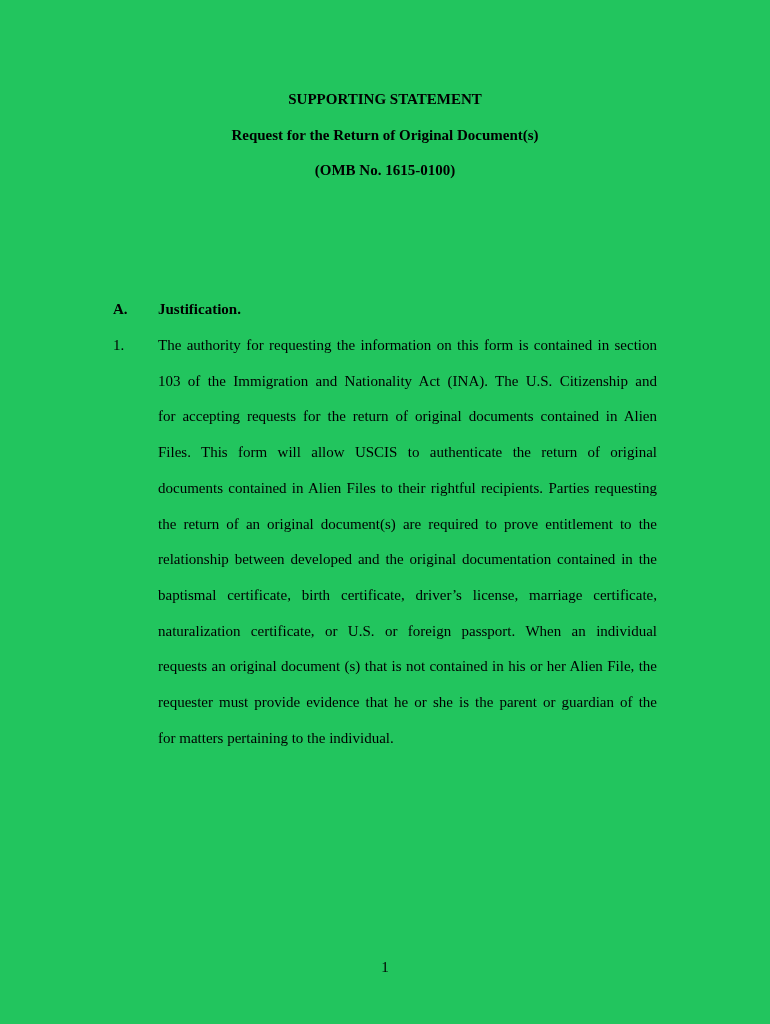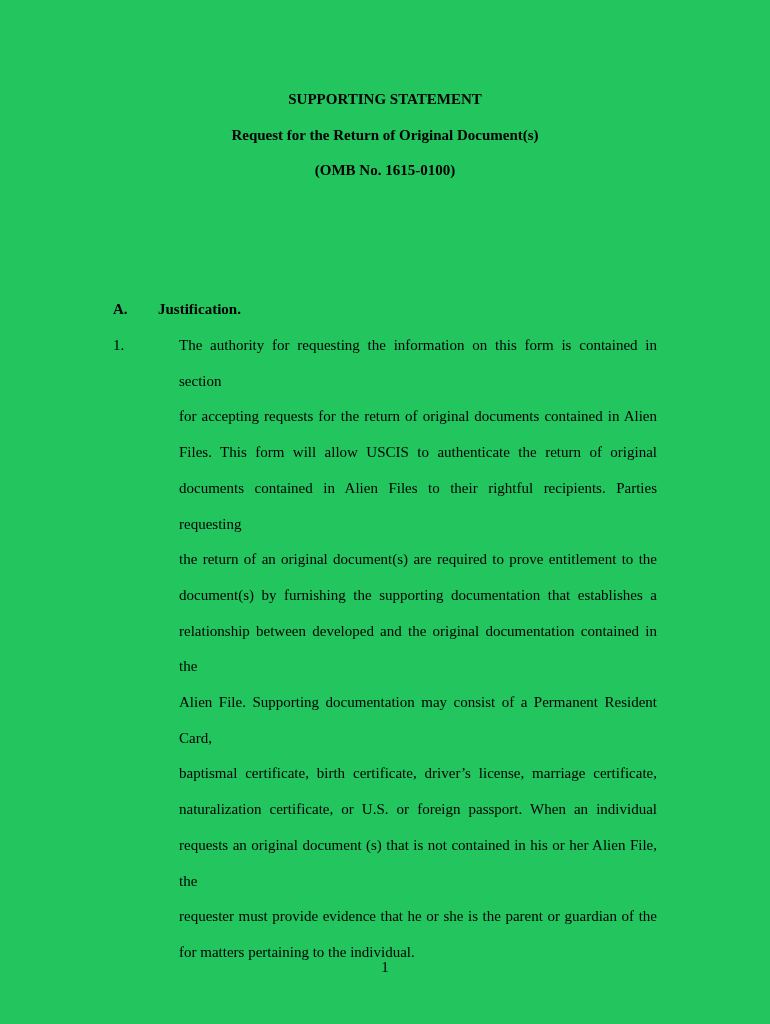--- a/index.html
+++ b/index.html
@@ -46,21 +46,20 @@
     flex: 0 0 45px;
     width: 45px;
   }
   .lines {
     width: 499px;
   }
   .jline {
     text-align: justify;
     text-align-last: justify;
     text-justify: inter-word;
-    margin-left: 21px;
   }
   .jline.last {
     text-align-last: left;
   }
   .footer {
     position: absolute;
     top: 950px;
     left: 0;
     width: 770px;
     text-align: center;
@@ -79,27 +78,26 @@
 
   <div class="section-row">
     <span class="num">A.</span>
     <span>Justification.</span>
   </div>
 
   <div class="item-row">
     <span class="num">1.</span>
     <div class="lines">
       <div class="jline">The authority for requesting the information on this form is contained in section</div>
+      <div class="jline">103 of the Immigration and Nationality Act (INA).  The U.S. Citizenship and</div>
       <div class="jline">for accepting requests for the return of original documents contained in Alien</div>
       <div class="jline">Files.  This form will allow USCIS to authenticate the return of original</div>
       <div class="jline">documents contained in Alien Files to their rightful recipients.  Parties requesting</div>
       <div class="jline">the return of an original document(s) are required to prove entitlement to the</div>
-      <div class="jline">document(s) by furnishing the supporting documentation that establishes a</div>
       <div class="jline">relationship between developed and the original documentation contained in the</div>
-      <div class="jline">Alien File.  Supporting documentation may consist of a Permanent Resident Card,</div>
       <div class="jline">baptismal certificate, birth certificate, driver’s license, marriage certificate,</div>
       <div class="jline">naturalization certificate, or U.S. or foreign passport.  When an individual</div>
       <div class="jline">requests an original document (s) that is not contained in his or her Alien File, the</div>
       <div class="jline">requester must provide evidence that he or she is the parent or guardian of the</div>
       <div class="jline last">for matters pertaining to the individual.</div>
     </div>
   </div>
 
   <footer class="footer">
     <span>1</span>

